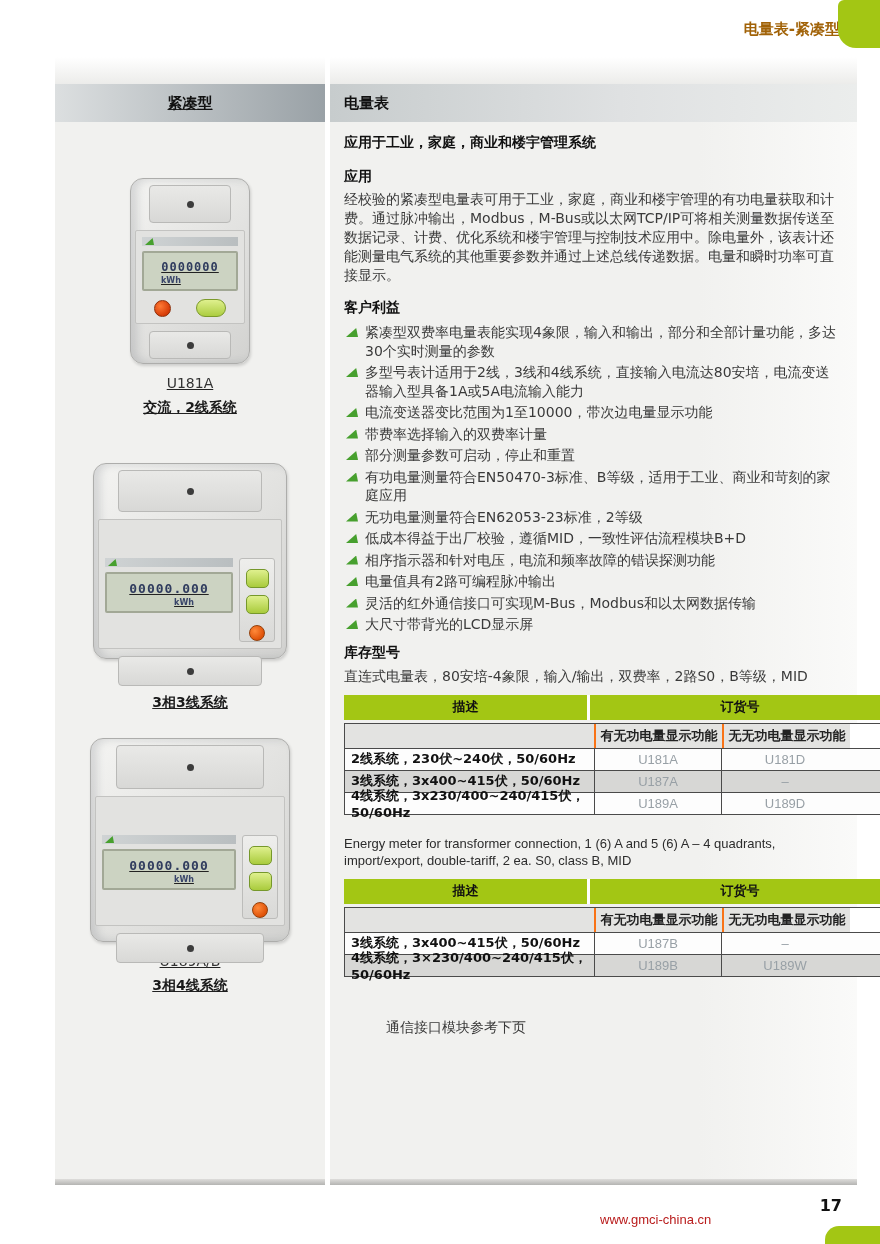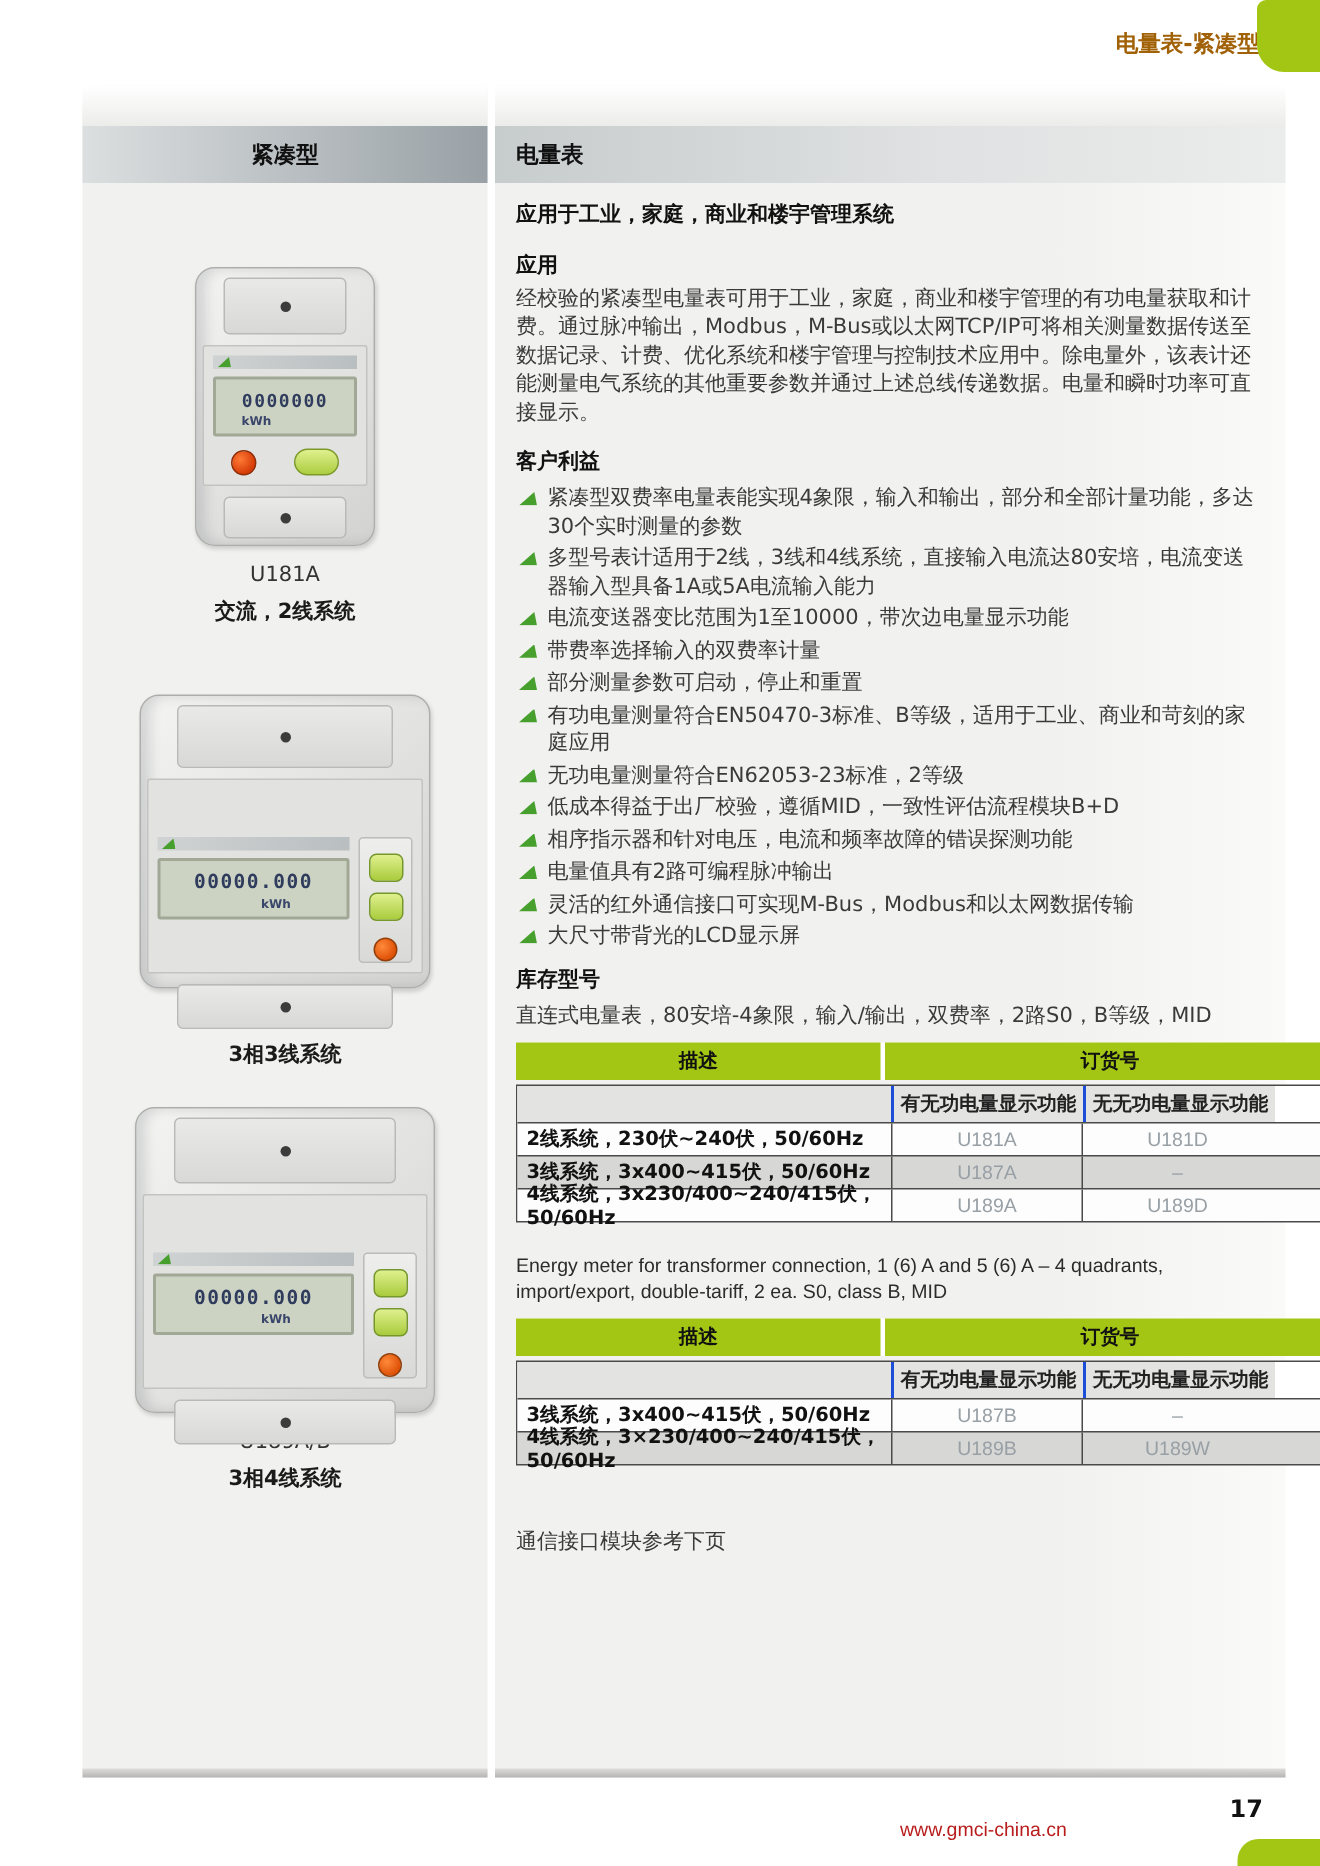--- a/index.html
+++ b/index.html
@@ -14,21 +14,21 @@
   .corner-tab-top{
     position:absolute;top:0;right:0;width:42px;height:48px;background:#a3c614;
     border-radius:6px 0 0 18px;
   }
   .corner-tab-bottom{
     position:absolute;bottom:0;right:0;width:55px;height:18px;background:#a3c614;
     border-radius:14px 0 0 0;
   }
   
   .panel{position:absolute;top:57px;background:#f1f1ef;}
-  .panel-left{left:55px;width:270px;height:1128px;border-radius:14px 2px 0 0;}
+  .panel-left{left:55px;width:270px;height:1128px;border-radius:14px 2px 0 0;text-decoration:underline;}
   .panel-right{left:330px;width:527px;height:1128px;border-radius:2px 14px 0 0;
     background:linear-gradient(to right,#f1f1ef 70%,#fafaf9);}
   .panel-top-grad{height:27px;background:linear-gradient(#ffffff,#ececea);}
   .panel-bottom-edge{position:absolute;bottom:0;left:0;right:0;height:6px;
     background:linear-gradient(#dedddb,#b4b4b2);}
   .band{height:38px;display:flex;align-items:center;font-size:15px;font-weight:bold;color:#111;}
   .band-left{background:linear-gradient(to right,#dcdfe0,#99a1a6);justify-content:center;}
   .band-right{background:linear-gradient(to right,#c7cccd,#dfe1e2 55%,#ebedec);padding-left:14px;}
   
   .product{text-align:center;}
@@ -81,27 +81,27 @@
   .gh-order{flex:1;}
   .tbl-body{margin-top:3px;border:1px solid #4a4a4a;}
   .trow{display:flex;}
   .trow + .trow{border-top:1px solid #4a4a4a;}
   .td{display:flex;align-items:center;}
   .td-desc{width:243px;padding-left:6px;font-weight:bold;color:#111;}
   .td-code{width:126px;justify-content:center;color:#98a0a6;border-left:1px solid #4a4a4a;
     font-family:"Liberation Sans",sans-serif;}
   .trow-sub{background:#ffffff;}
   .trow-sub .td{background:#e3e3e1;height:24px;font-weight:bold;color:#222;border-left:none;}
-  .trow-sub .td-code{border-left:2px solid #1d4ed8;justify-content:center;font-family:"DejaVu Sans",sans-serif;}
+  .trow-sub .td-code{border-left:2px solid #f97316;justify-content:center;font-family:"DejaVu Sans",sans-serif;}
   .trow-data{height:21px;}
   .trow-white{background:#fdfdfd;}
   .trow-gray{background:#d7d7d5;}
   .en-note{margin-top:20px;font-size:13px;line-height:17px;color:#2c2c2c;width:500px;
     font-family:"Liberation Sans",sans-serif;}
-  .footer-note{margin-top:42px;color:#3a3a3a;}
+  .footer-note{margin-top:42px;color:#3a3a3a;margin-left:42px;}
   
   .site{position:absolute;top:1212px;left:600px;width:140px;text-align:left;
     font-size:13px;color:#b91c1c;font-family:"Liberation Sans",sans-serif;}
   .pageno{position:absolute;top:1196px;right:38px;font-size:16px;font-weight:bold;color:#111;}
 </style>
 </head>
 <body>
 
 <div class="page-title">电量表-紧凑型</div>
 <div class="corner-tab-top"></div>

